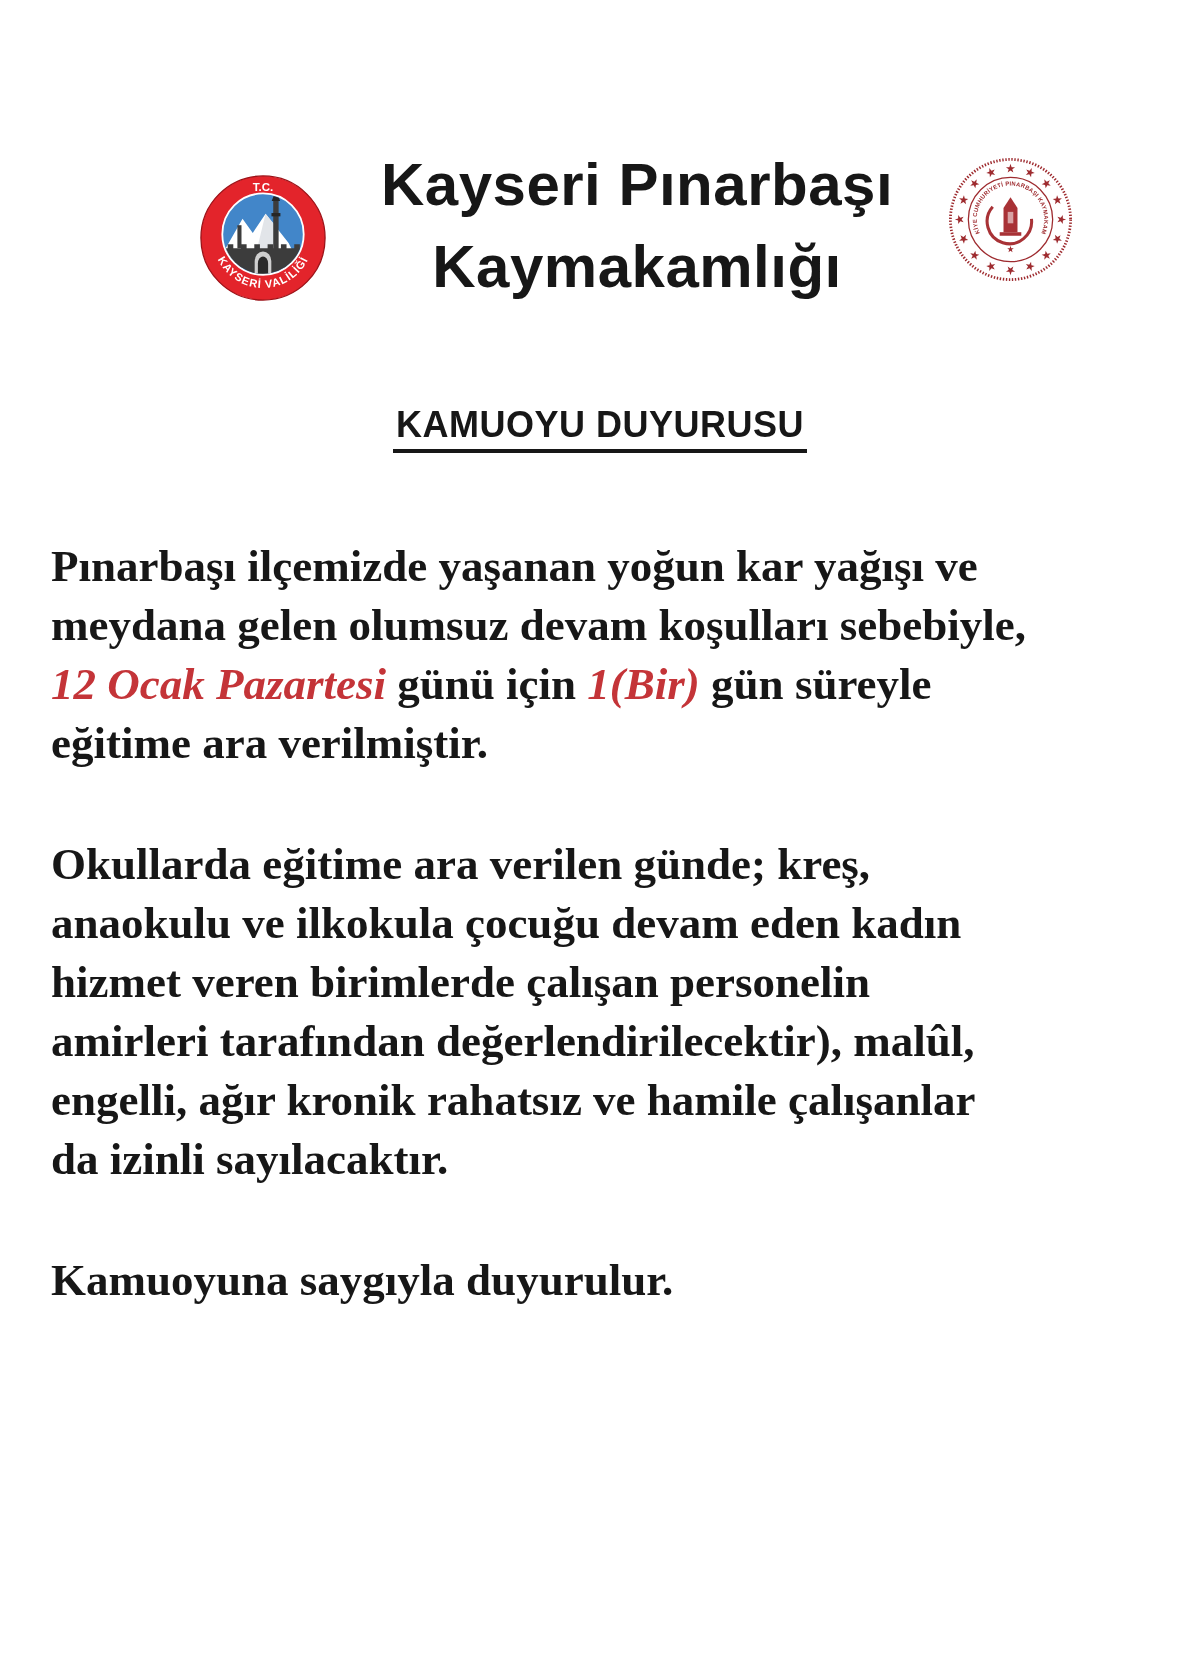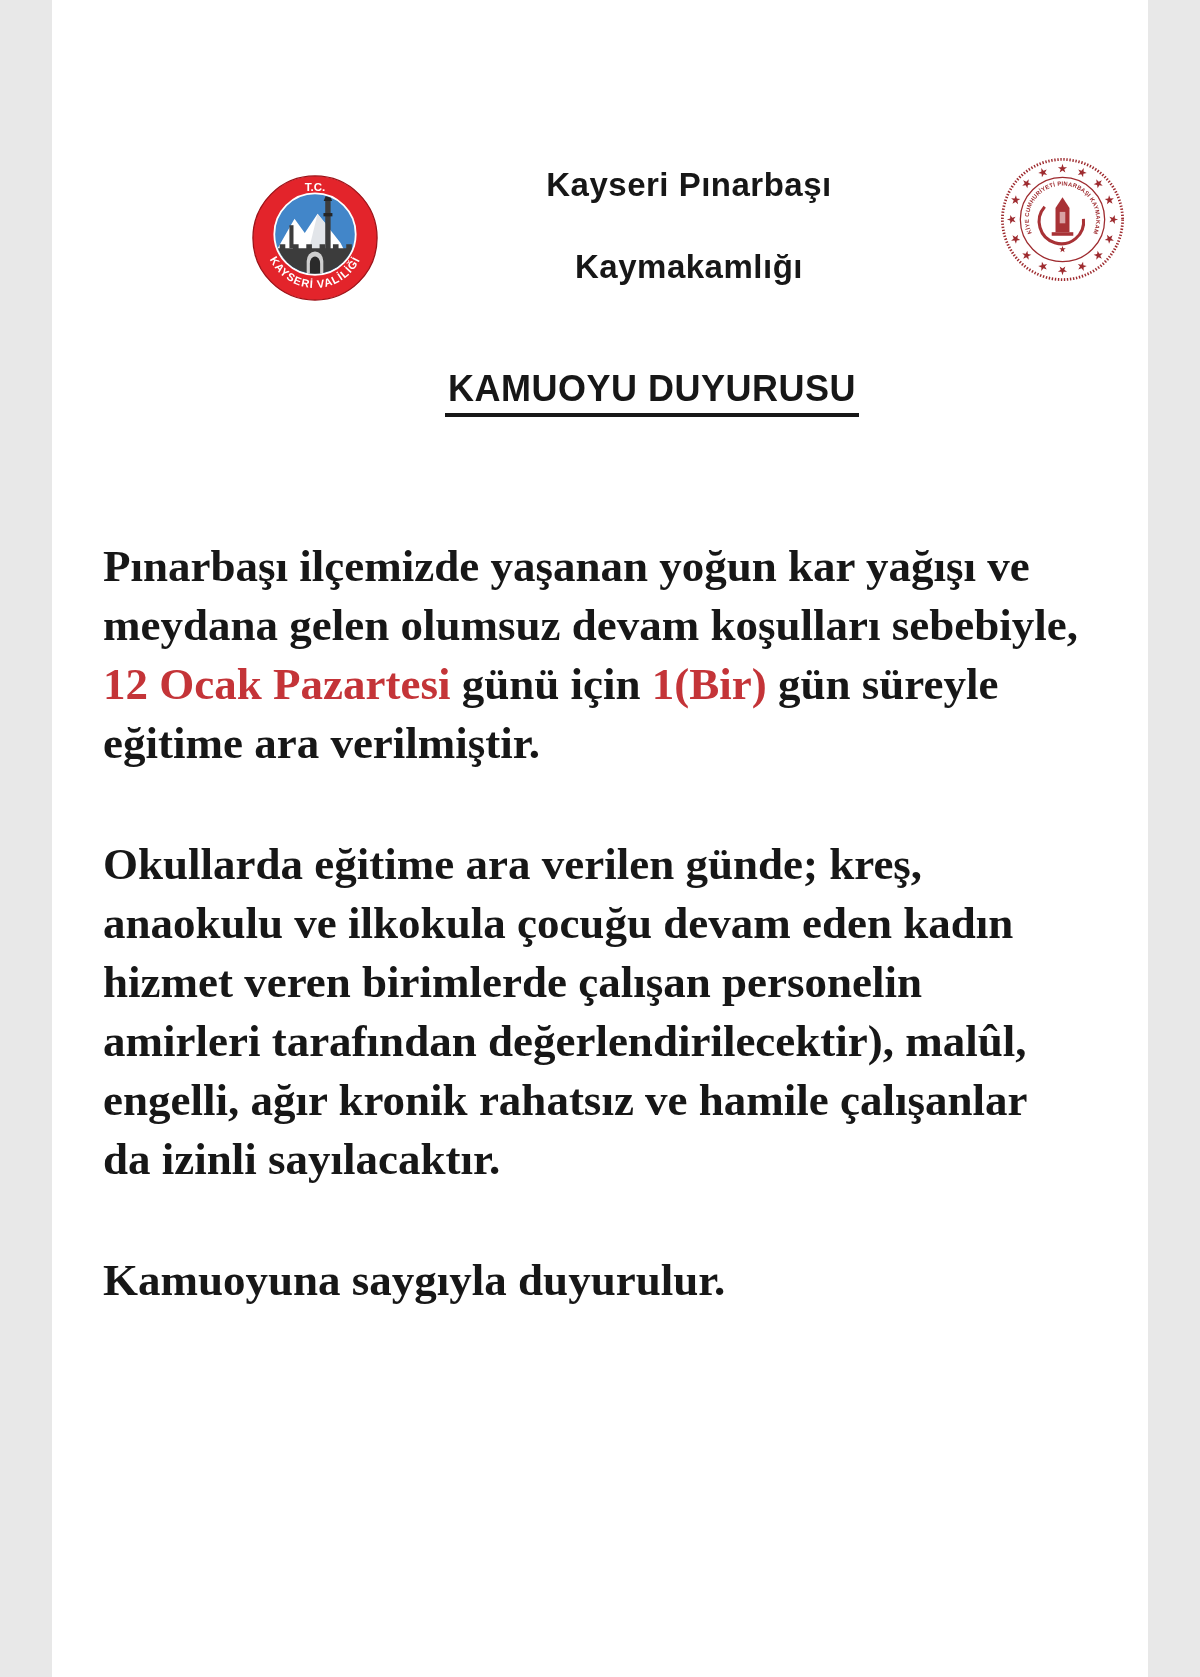--- a/index.html
+++ b/index.html
@@ -1,54 +1,54 @@
 <!DOCTYPE html>
 <html><head>
 <meta charset="utf-8">
 <style>
   html,body{margin:0;padding:0;background:#e8e8e8;}
   .page{
     position:relative;
-    width:1096px;height:1677px;
+    width:1200px;height:1677px;
     margin:0 auto;
     background:#ffffff;
     overflow:hidden;
     font-family:"Liberation Serif",serif;
   }
   
   .logo{position:absolute;}
   .logo-left{left:199px;top:174px;width:128px;height:128px;}
   .logo-right{left:947px;top:156px;width:127px;height:127px;}
   .logo svg{width:100%;height:100%;display:block;}
   .title{
     position:absolute;left:337px;top:144px;width:600px;
     text-align:center;
     font-family:"Liberation Sans",sans-serif;
-    font-weight:bold;font-size:33px;line-height:82px;
+    font-weight:bold;font-size:60px;line-height:82px;
     color:#171717;letter-spacing:0.5px;
   }
   .heading-wrap{
-    position:absolute;top:368px;left:0;width:1200px;text-align:center;
+    position:absolute;top:404px;left:0;width:1200px;text-align:center;
   }
   .heading-text{
     display:inline-block;
     font-family:"Liberation Sans",sans-serif;
     font-weight:bold;font-size:36px;color:#171717;
     letter-spacing:0.5px;
     border-bottom:4px solid #171717;
     padding:0 3px 3px 3px;
   }
   
   .body{
     position:absolute;left:51px;top:537px;width:1137px;
     color:#171717;font-weight:bold;font-size:45px;line-height:59px;
   }
   .para{margin:0 0 62px 0;}
   .line{white-space:nowrap;}
-  .red{color:#c43438;}
+  .red{color:#c43438;font-style:italic;}
   .closing{text-align:left;margin-top:46px;}
 </style>
 </head>
 <body>
 
 <div class="page">
 
   <div class="logo logo-left">
     <svg viewBox="0 0 100 100">
       <defs>

